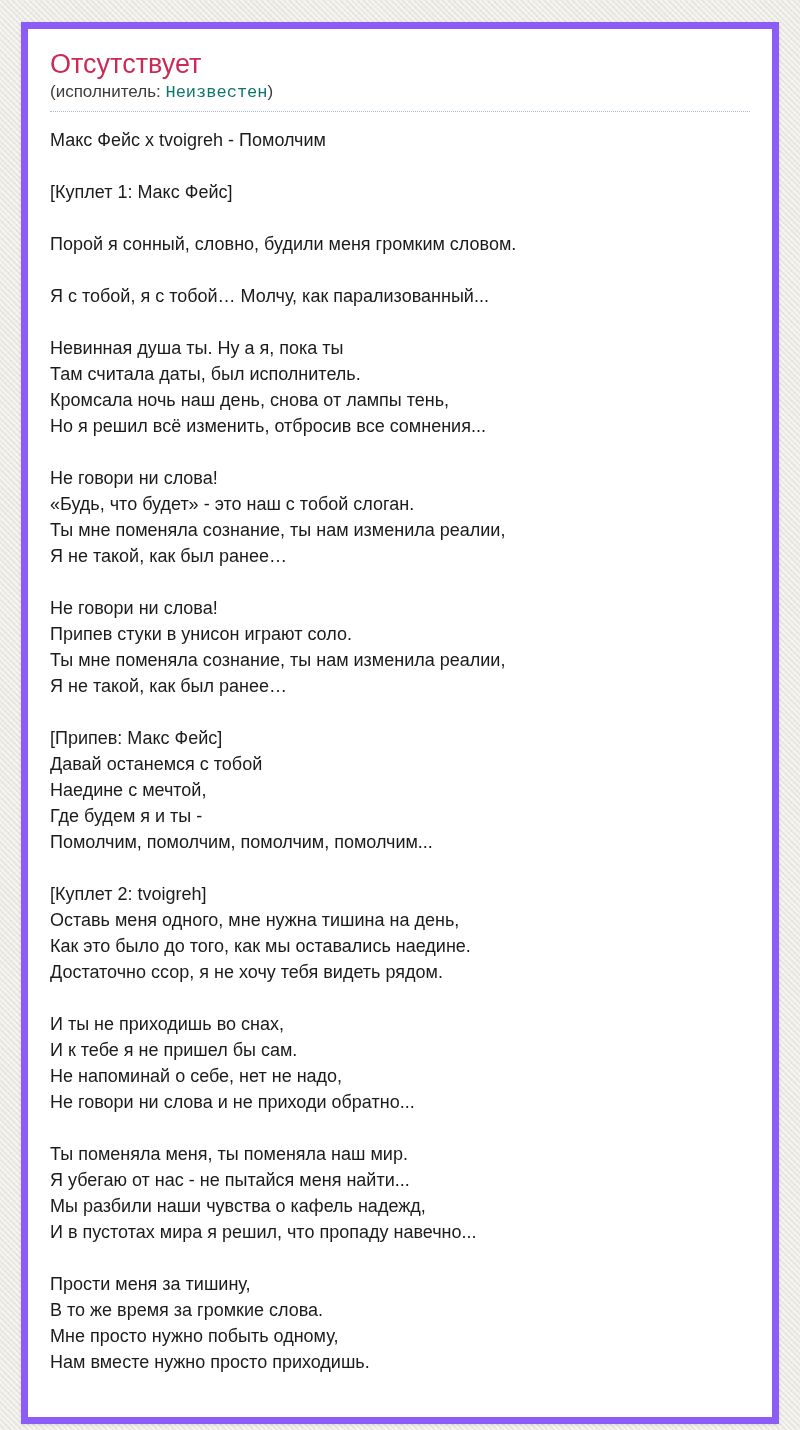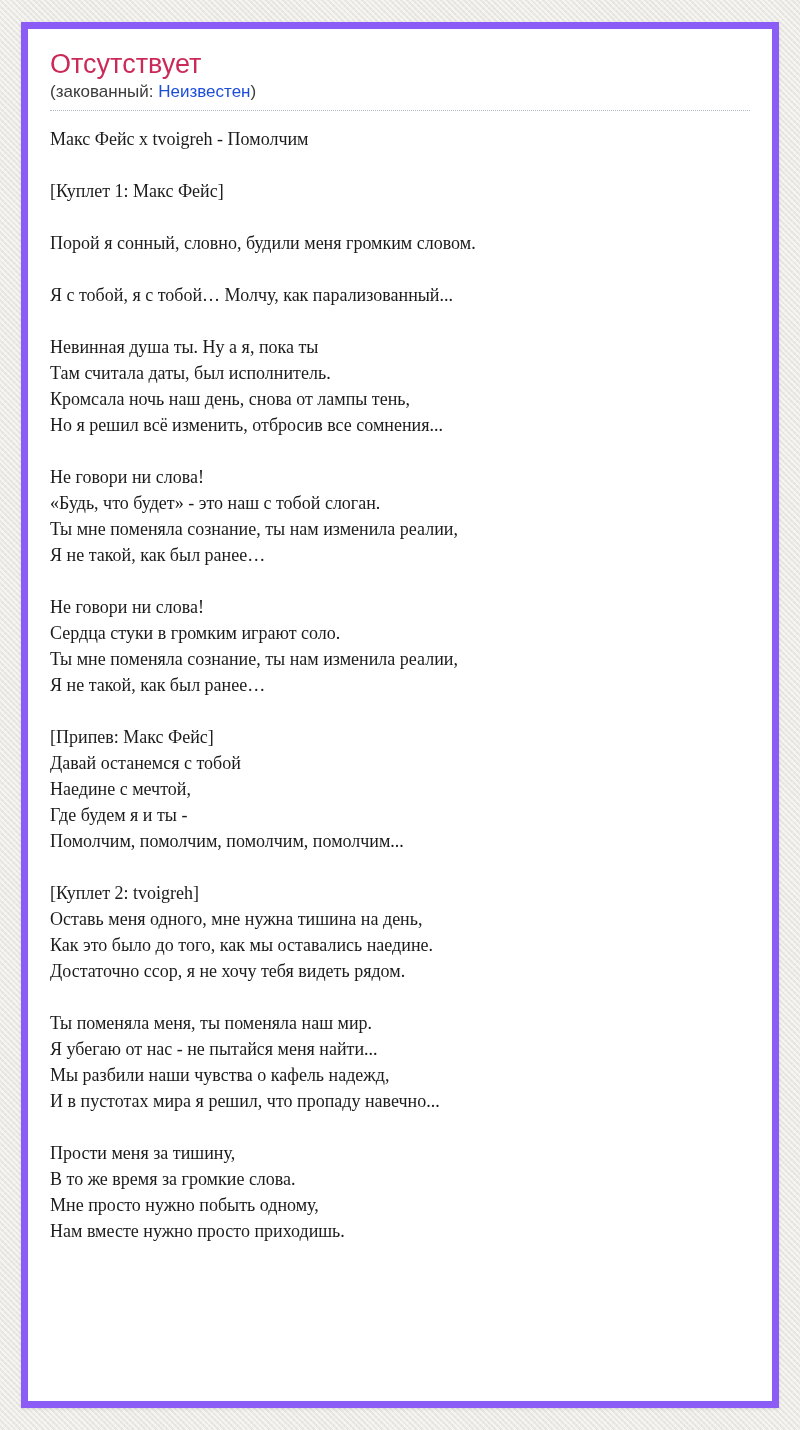--- a/index.html
+++ b/index.html
@@ -33,53 +33,54 @@
     display: inline-block;
   }
   .artist-line {
     font-size: 17px;
     line-height: 22px;
     color: #3c3c3c;
     padding-bottom: 7px;
     border-bottom: 1px dotted #a9bbca;
   }
   .artist-link {
-    color: #1d4ed8;
+    color: #0f766e;
     text-decoration: none;
     cursor: pointer;
+    font-family: Liberation Mono, monospace;
   }
   .lyrics {
     margin-top: 15px;
     font-size: 18px;
     line-height: 26px;
     color: #1b1b1b;
-    font-family: Liberation Serif, serif;
   }
   .lyrics p.stanza {
     margin: 0 0 26px 0;
   }
   .lyrics p.stanza:last-child {
     margin-bottom: 6px;
   }
 </style>
 </head>
 <body>
 
 <div class="card">
   <div>
     <a class="song-title" href="#">Отсутствует</a>
     <div class="artist-line">
-      <span>(закованный: </span><a class="artist-link" href="#">Неизвестен</a><span>)</span>
+      <span>(исполнитель: </span><a class="artist-link" href="#">Неизвестен</a><span>)</span>
     </div>
   </div>
 
   <div class="lyrics">
       <p class="stanza"><span>Макс Фейс x tvoigreh - Помолчим</span></p>
       <p class="stanza"><span>[Куплет 1: Макс Фейс]</span><br><br><span>Порой я сонный, словно, будили меня громким словом.</span><br><br><span>Я с тобой, я с тобой… Молчу, как парализованный...</span></p>
       <p class="stanza"><span>Невинная душа ты. Ну а я, пока ты</span><br><span>Там считала даты, был исполнитель.</span><br><span>Кромсала ночь наш день, снова от лампы тень,</span><br><span>Но я решил всё изменить, отбросив все сомнения...</span></p>
       <p class="stanza"><span>Не говори ни слова!</span><br><span>«Будь, что будет» - это наш с тобой слоган.</span><br><span>Ты мне поменяла сознание, ты нам изменила реалии,</span><br><span>Я не такой, как был ранее…</span></p>
-      <p class="stanza"><span>Не говори ни слова!</span><br><span>Сердца стуки в громким играют соло.</span><br><span>Ты мне поменяла сознание, ты нам изменила реалии,</span><br><span>Я не такой, как был ранее…</span></p>
+      <p class="stanza"><span>Не говори ни слова!</span><br><span>Припев стуки в унисон играют соло.</span><br><span>Ты мне поменяла сознание, ты нам изменила реалии,</span><br><span>Я не такой, как был ранее…</span></p>
       <p class="stanza"><span>[Припев: Макс Фейс]</span><br><span>Давай останемся с тобой</span><br><span>Наедине с мечтой,</span><br><span>Где будем я и ты -</span><br><span>Помолчим, помолчим, помолчим, помолчим...</span></p>
       <p class="stanza"><span>[Куплет 2: tvoigreh]</span><br><span>Оставь меня одного, мне нужна тишина на день,</span><br><span>Как это было до того, как мы оставались наедине.</span><br><span>Достаточно ссор, я не хочу тебя видеть рядом.</span><br></p>
+      <p class="stanza"><span>И ты не приходишь во снах,</span><br><span>И к тебе я не пришел бы сам.</span><br><span>Не напоминай о себе, нет не надо,</span><br><span>Не говори ни слова и не приходи обратно...</span></p>
       <p class="stanza"><span>Ты поменяла меня, ты поменяла наш мир.</span><br><span>Я убегаю от нас - не пытайся меня найти...</span><br><span>Мы разбили наши чувства о кафель надежд,</span><br><span>И в пустотах мира я решил, что пропаду навечно...</span></p>
       <p class="stanza"><span>Прости меня за тишину,</span><br><span>В то же время за громкие слова.</span><br><span>Мне просто нужно побыть одному,</span><br><span>Нам вместе нужно просто приходишь.</span></p>
     </div>
 </div>
 
 </body></html>

